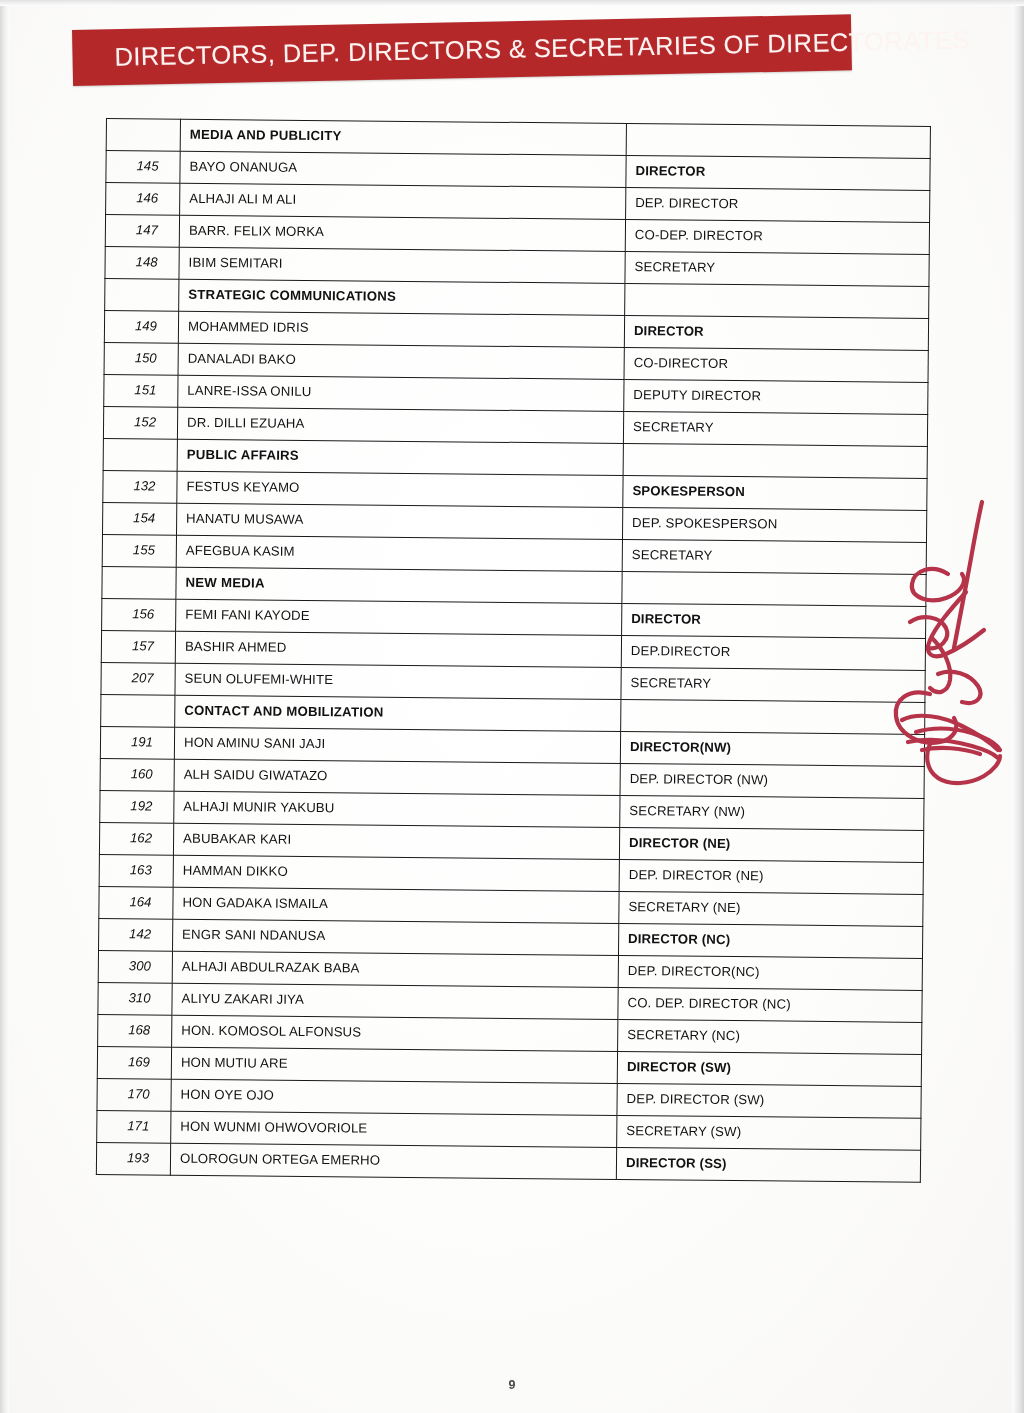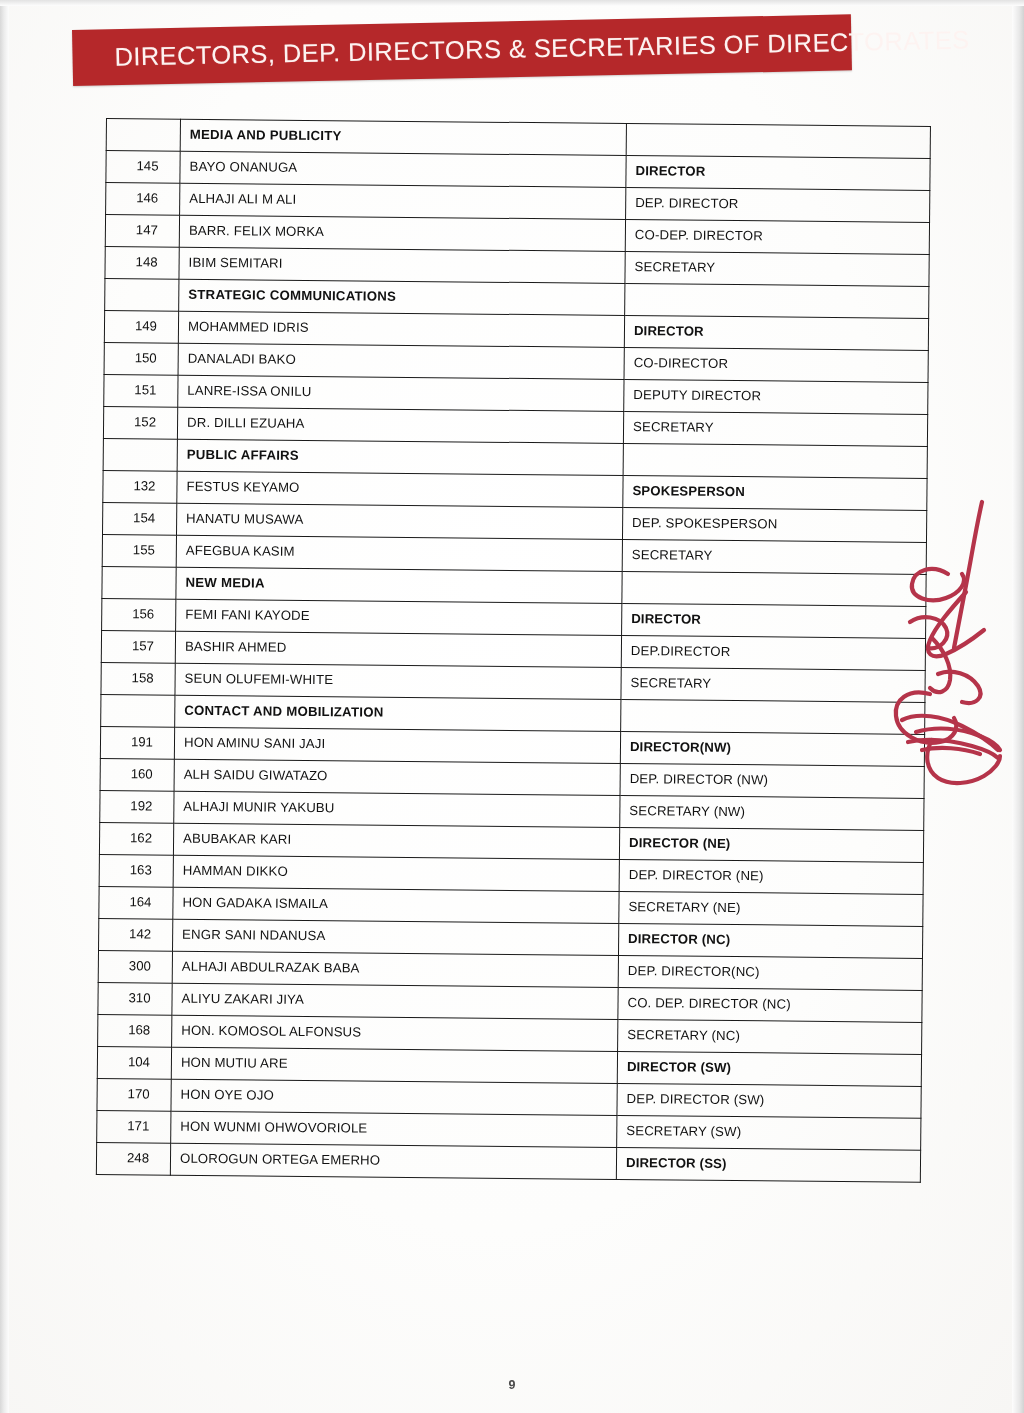--- a/index.html
+++ b/index.html
@@ -101,20 +101,21 @@
   }
   col.c-num   { width: 74px; }
   col.c-name  { width: 446px; }
   col.c-role  { width: 304px; }
 
   td.num {
     text-align: center;
     padding-left: 0;
     font-size: 14.5px;
     color: #121212;
+    font-style: italic;
   }
   td.name {
     letter-spacing: 0.15px;
   }
   td.role {
     letter-spacing: 0.15px;
     
     padding-top: 11px;
     vertical-align: top;
     padding-left: 11px;
@@ -258,21 +259,21 @@
             <td class="num">156</td>
             <td class="name">FEMI FANI KAYODE</td>
             <td class="role bold">DIRECTOR</td>
           </tr>
           <tr class="entry">
             <td class="num">157</td>
             <td class="name">BASHIR AHMED</td>
             <td class="role">DEP.DIRECTOR</td>
           </tr>
           <tr class="entry">
-            <td class="num">158</td>
+            <td class="num">207</td>
             <td class="name">SEUN OLUFEMI-WHITE</td>
             <td class="role">SECRETARY</td>
           </tr>
           <tr class="section">
             <td class="num"></td>
             <td class="name">CONTACT AND MOBILIZATION</td>
             <td class="role"></td>
           </tr>
           <tr class="entry">
             <td class="num">191</td>
@@ -318,36 +319,36 @@
             <td class="num">310</td>
             <td class="name">ALIYU ZAKARI JIYA</td>
             <td class="role">CO. DEP. DIRECTOR (NC)</td>
           </tr>
           <tr class="entry">
             <td class="num">168</td>
             <td class="name">HON. KOMOSOL ALFONSUS</td>
             <td class="role">SECRETARY (NC)</td>
           </tr>
           <tr class="entry">
-            <td class="num">104</td>
+            <td class="num">169</td>
             <td class="name">HON MUTIU ARE</td>
             <td class="role bold">DIRECTOR (SW)</td>
           </tr>
           <tr class="entry">
             <td class="num">170</td>
             <td class="name">HON OYE OJO</td>
             <td class="role">DEP. DIRECTOR (SW)</td>
           </tr>
           <tr class="entry">
             <td class="num">171</td>
             <td class="name">HON WUNMI OHWOVORIOLE</td>
             <td class="role">SECRETARY (SW)</td>
           </tr>
           <tr class="entry">
-            <td class="num">248</td>
+            <td class="num">193</td>
             <td class="name">OLOROGUN ORTEGA  EMERHO</td>
             <td class="role bold">DIRECTOR (SS)</td>
           </tr>
         </tbody>
     </table>
   </div>
 
   <div id="signature">
     <svg width="136" height="322" viewBox="0 0 136 322" fill="none" xmlns="http://www.w3.org/2000/svg">
       <g stroke="#b5344a" stroke-width="4.2" stroke-linecap="round" stroke-linejoin="round" fill="none">

